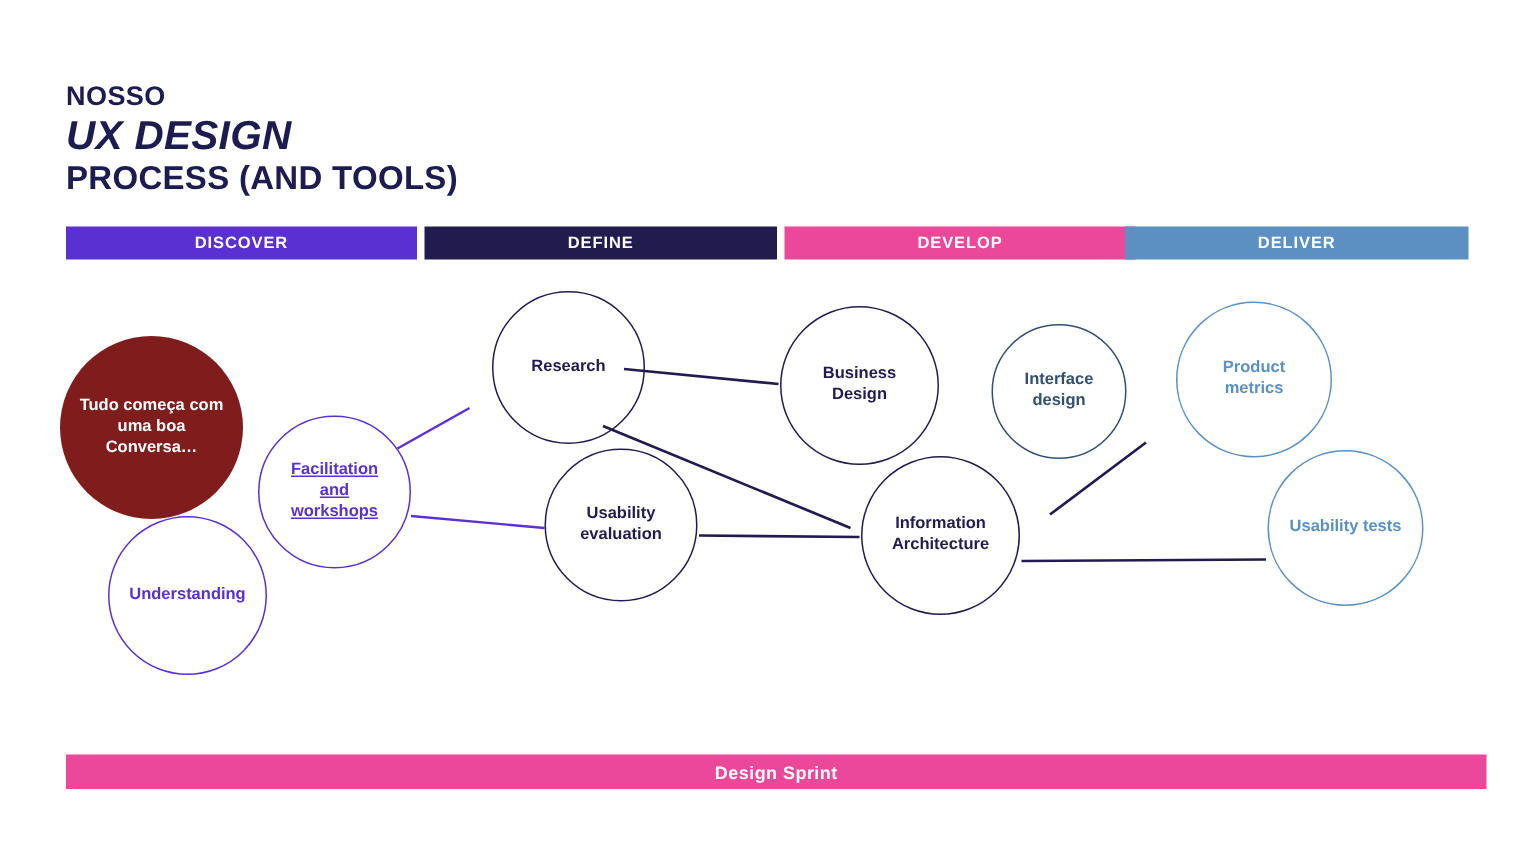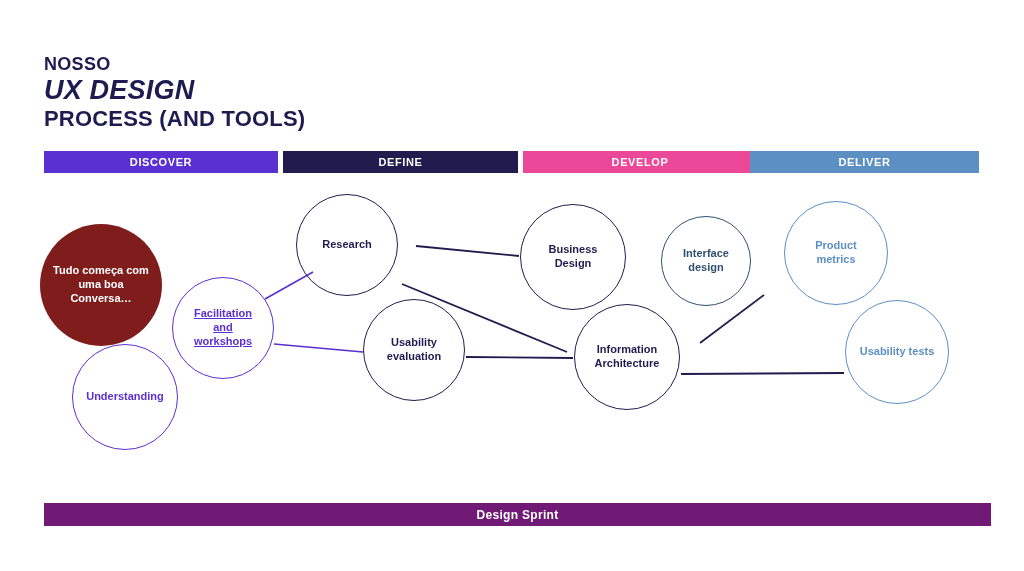--- a/index.html
+++ b/index.html
@@ -71,36 +71,36 @@
   }
   .node-purple  { border: 1.6px solid #5a30d2; color: #5a30d2; background: transparent; }
   .node-navy    { border: 1.6px solid #221c4e; color: #221c4e; background: transparent; }
   .node-slate   { border: 1.6px solid #31506f; color: #31506f; background: transparent; }
   .node-ltblue  { border: 1.6px solid #5c90c3; color: #5c90c3; background: transparent; justify-content: center; }
 
   
   .n-tudo          { left: 40px;  top: 224px; width: 122px; height: 122px; }
   .n-understanding { left: 72px;  top: 344px; width: 106px; height: 106px; }
   .n-facilitation  { left: 172px; top: 277px; width: 102px; height: 102px; text-decoration: underline; }
-  .n-research      { left: 296px; top: 194px; width: 102px; height: 102px; }
+  .n-research      { left: 328px; top: 194px; width: 102px; height: 102px; }
   .n-usability-ev  { left: 363px; top: 299px; width: 102px; height: 102px; }
   .n-business      { left: 520px; top: 204px; width: 106px; height: 106px; }
   .n-info-arch     { left: 574px; top: 304px; width: 106px; height: 106px; }
   .n-interface     { left: 661px; top: 216px; width: 90px;  height: 90px; }
   .n-product       { left: 784px; top: 201px; width: 104px; height: 104px; }
   .n-usab-tests    { left: 845px; top: 300px; width: 104px; height: 104px; }
 
   
   .bottom-bar {
     position: absolute;
     left: 44px;
     top: 503px;
     width: 947px;
     height: 23px;
-    background: #701a75;
+    background: #ec4899;
     display: flex;
     align-items: center;
     justify-content: center;
     color: #ffffff;
     font-size: 12px;
     font-weight: bold;
     letter-spacing: 0.3px;
   }
 </style>
 </head>

